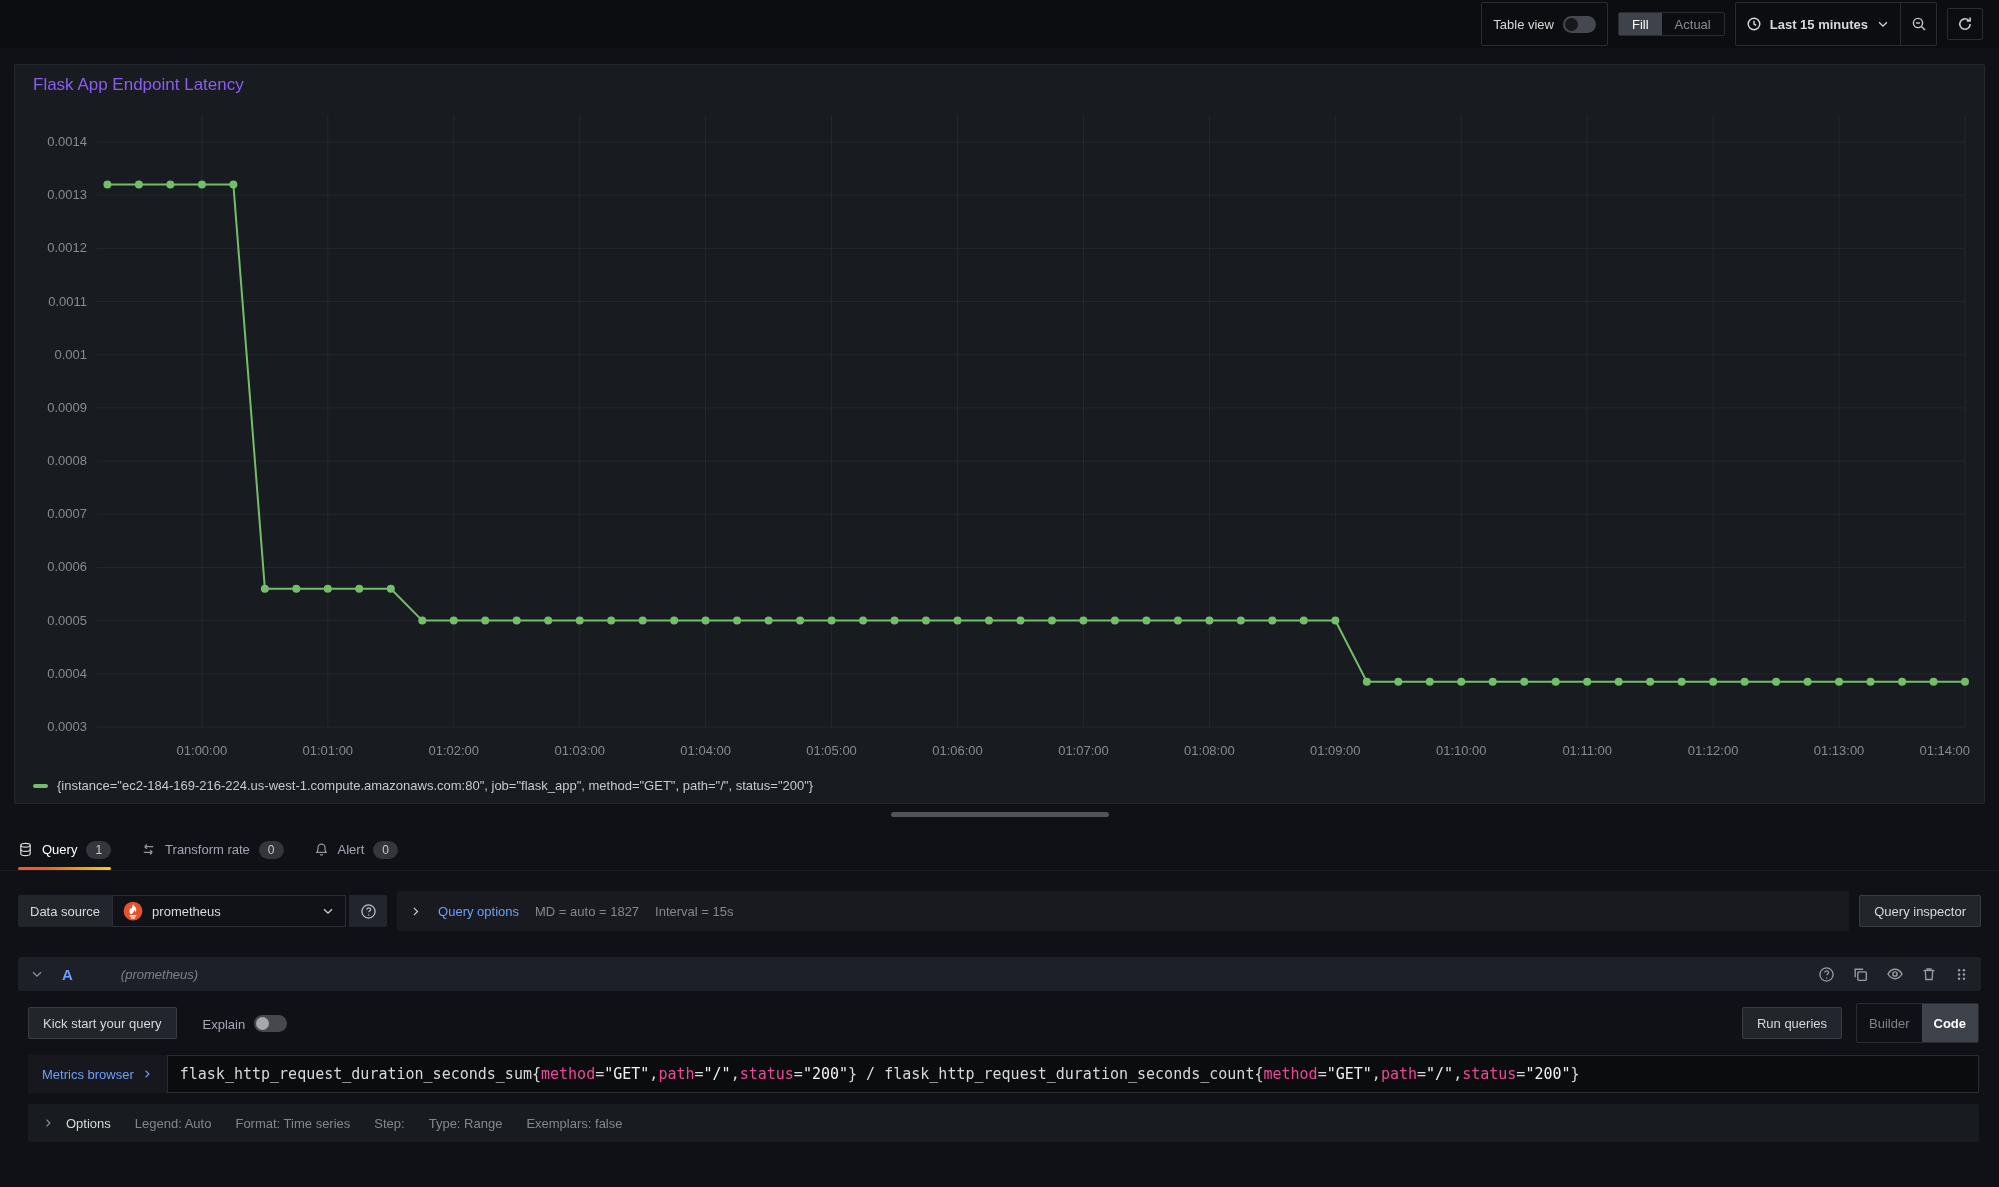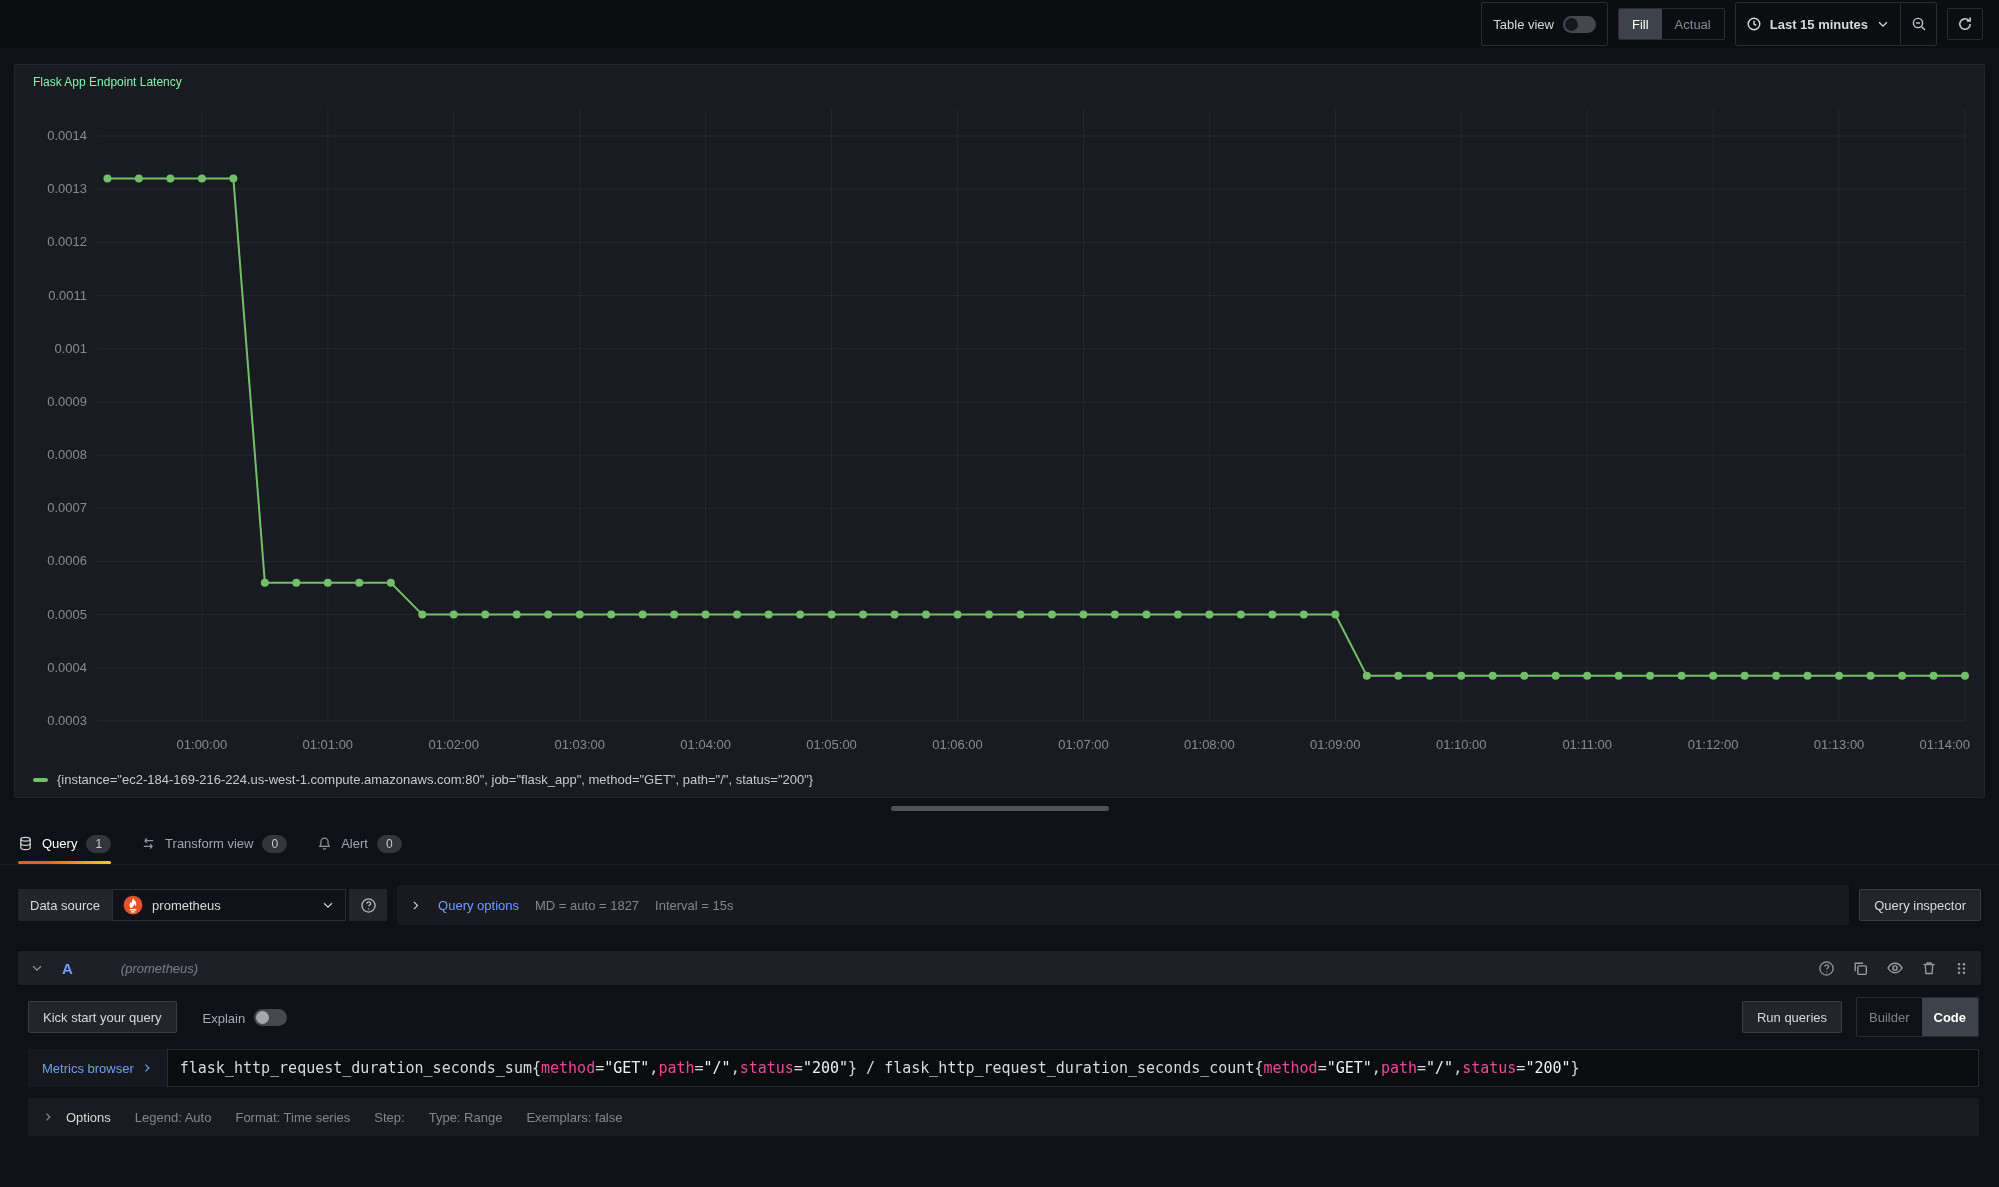--- a/index.html
+++ b/index.html
@@ -13,31 +13,31 @@
   .icon { display:inline-flex; align-items:center; justify-content:center; }
   .icon svg { display:block; }
 
   
   .topbar { height:48px; display:flex; justify-content:flex-end; align-items:center; gap:10px; padding:0 16px; background:#0c0d11; }
   .ctrl { display:flex; align-items:center; height:44px; border:1px solid rgba(204,204,220,0.16); border-radius:2px; background:transparent; }
   .ctrl-tableview { gap:9px; padding:0 11px; color:#d8d9da; }
   .tgl { width:33px; height:17px; border-radius:9px; background:#45484e; position:relative; cursor:pointer; flex:0 0 auto; }
   .tgl::after { content:""; position:absolute; left:2px; top:2px; width:13px; height:13px; border-radius:50%; background:#17181c; }
   .tgl.light::after { background:#a5a7ad; }
-  .seg { display:flex; height:32px; border:1px solid rgba(204,204,220,0.16); border-radius:2px; overflow:hidden; }
+  .seg { display:flex; height:24px; border:1px solid rgba(204,204,220,0.16); border-radius:2px; overflow:hidden; }
   .seg > span { display:flex; align-items:center; padding:0 13px; color:rgba(204,204,220,0.65); font-weight:500; cursor:pointer; }
   .seg > span.on { background:#3e424a; color:#ffffff; }
   .timegrp { padding:0; }
   .timepick { display:flex; align-items:center; gap:8px; padding:0 10px; height:100%; color:#d8d9da; font-weight:600; cursor:pointer; }
   .zoomout { width:36px; height:100%; display:flex; align-items:center; justify-content:center; border-left:1px solid rgba(204,204,220,0.16); color:#c7c7cf; cursor:pointer; }
   .iconbtn { width:36px; height:32px; border:1px solid rgba(204,204,220,0.16); border-radius:2px; display:flex; align-items:center; justify-content:center; color:#c7c7cf; cursor:pointer; background:transparent; }
 
   
   .panel { margin:16px 14px 0; background:#181b1f; border:1px solid rgba(204,204,220,0.07); border-radius:2px; padding:6px 12px 8px; }
-  .panel-title { font-size:12px; font-weight:500; color:#86efac; padding:4px 0 2px 6px; }
+  .panel-title { font-size:17px; font-weight:500; color:#8b5cf6; padding:4px 0 2px 6px; }
   .chart-wrap { height:676px; }
   .chart-wrap svg { width:100%; height:100%; }
   .legend-row { display:flex; align-items:center; gap:9px; padding:5px 0 2px 6px; color:#c8c8d2; }
   .legend-mark { width:15px; height:4px; border-radius:2px; flex:0 0 auto; }
 
   .hscroll { width:218px; height:5px; border-radius:3px; background:#51535a; margin:8px auto 0; cursor:pointer; }
 
   
   .tabs { display:flex; align-items:stretch; gap:30px; padding:0 18px; margin-top:12px; height:42px; border-bottom:1px solid rgba(204,204,220,0.06); }
   .tab { display:flex; align-items:center; gap:9px; position:relative; color:rgba(204,204,220,0.78); cursor:pointer; font-weight:500; }
@@ -281,21 +281,21 @@
     <span>Query</span>
     <span class="badge">1</span>
   </div>
   <div class="tab">
     <span class="icon">
       <svg width="15" height="15" viewBox="0 0 16 16" fill="none" stroke="currentColor" stroke-width="1.4">
           <path d="M13 5H4m0 0l2.3-2.3M4 5l2.3 2.3"></path>
           <path d="M3 11h9m0 0l-2.3-2.3M12 11l-2.3 2.3"></path>
         </svg>
     </span>
-    <span>Transform view</span>
+    <span>Transform rate</span>
     <span class="badge">0</span>
   </div>
   <div class="tab">
     <span class="icon">
       <svg width="15" height="15" viewBox="0 0 16 16" fill="none" stroke="currentColor" stroke-width="1.3">
           <path d="M8 2.2a3.8 3.8 0 0 0-3.8 3.8v2.6L3 11h10l-1.2-2.4V6A3.8 3.8 0 0 0 8 2.2z"></path>
           <path d="M6.7 13a1.4 1.4 0 0 0 2.6 0"></path>
         </svg>
     </span>
     <span>Alert</span>

